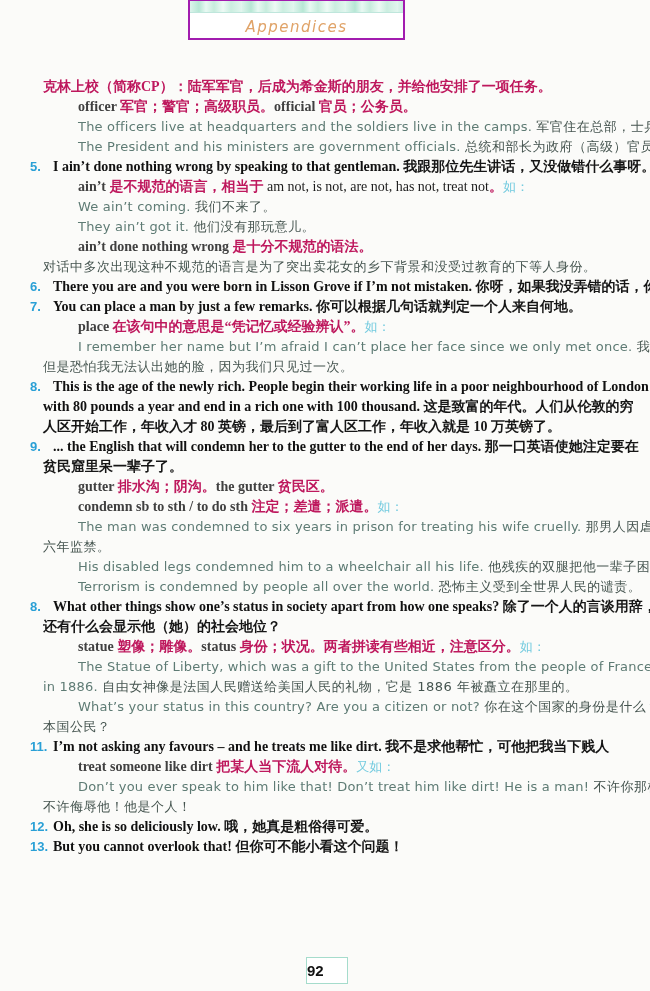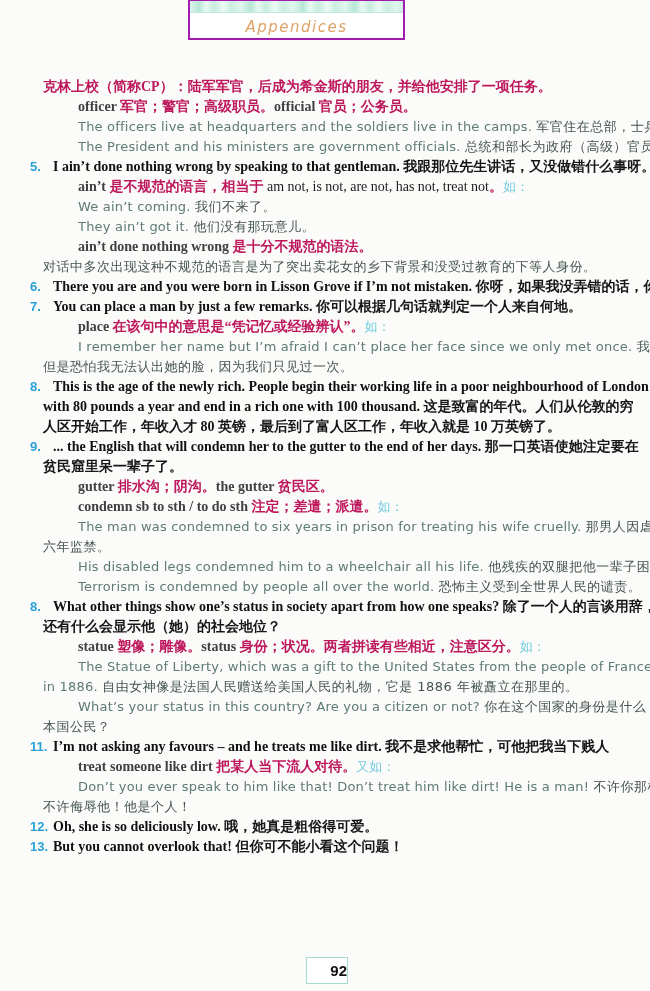--- a/index.html
+++ b/index.html
@@ -57,21 +57,21 @@
     color:#45544f;letter-spacing:0.5px;
   }
   .seg.marker{
     color:#74cbdf;font-size:13px;
     font-family:"Liberation Sans",sans-serif;
   }
   
   .page-num-box{
     position:absolute;left:306px;top:957px;width:42px;height:27px;
     border:1px solid #a5dccc;background:#fff;box-sizing:border-box;
-    display:flex;align-items:center;justify-content:flex-end;
+    display:flex;align-items:center;justify-content:flex-start;
   }
   .page-num{
     font-family:"Liberation Sans",sans-serif;
     font-weight:bold;font-size:15px;color:#111;
   }
 </style>
 </head>
 <body>
 
 <div class="header-box">

